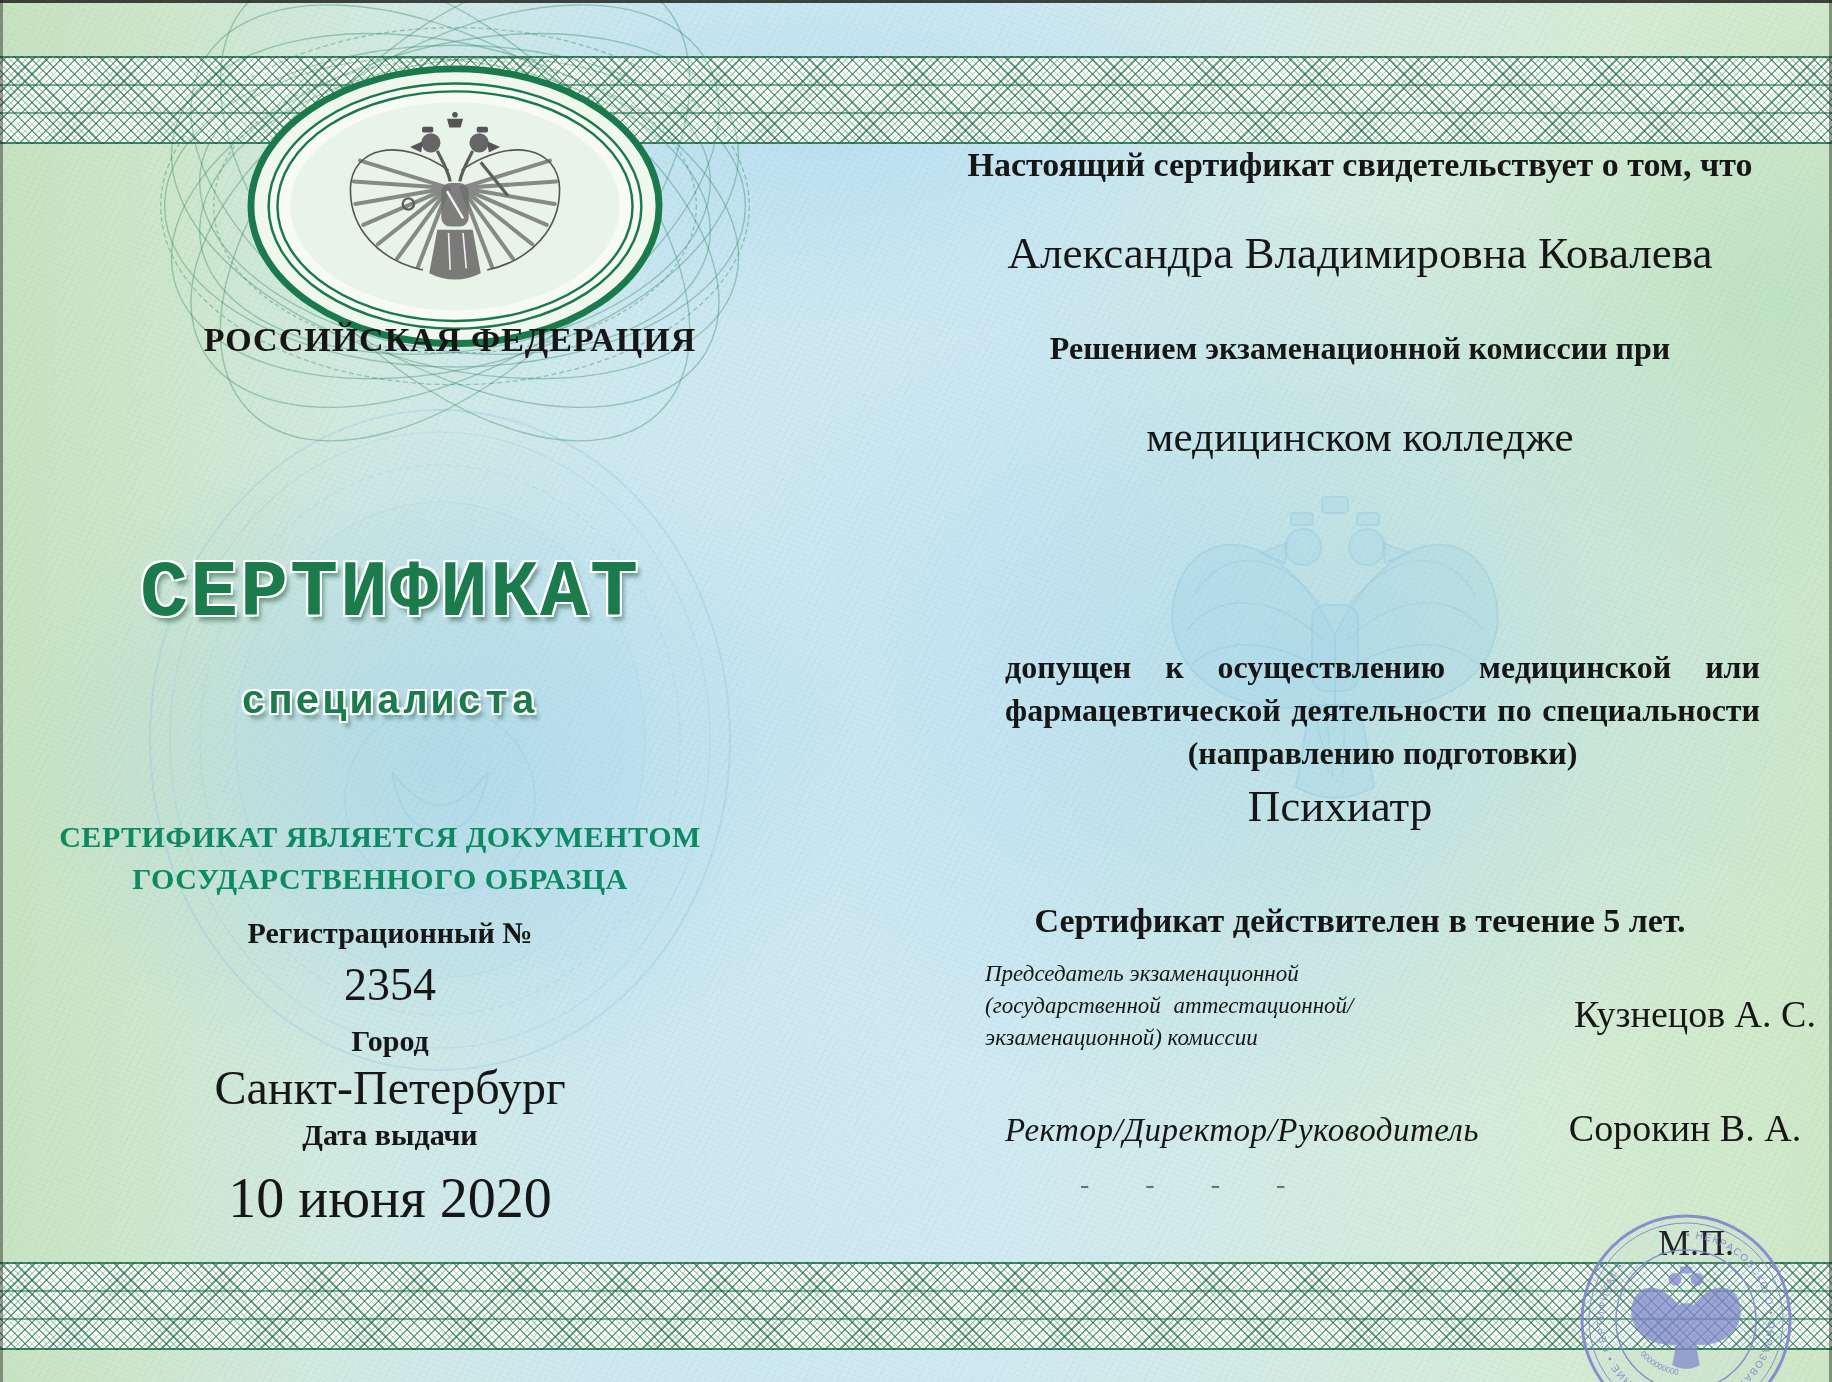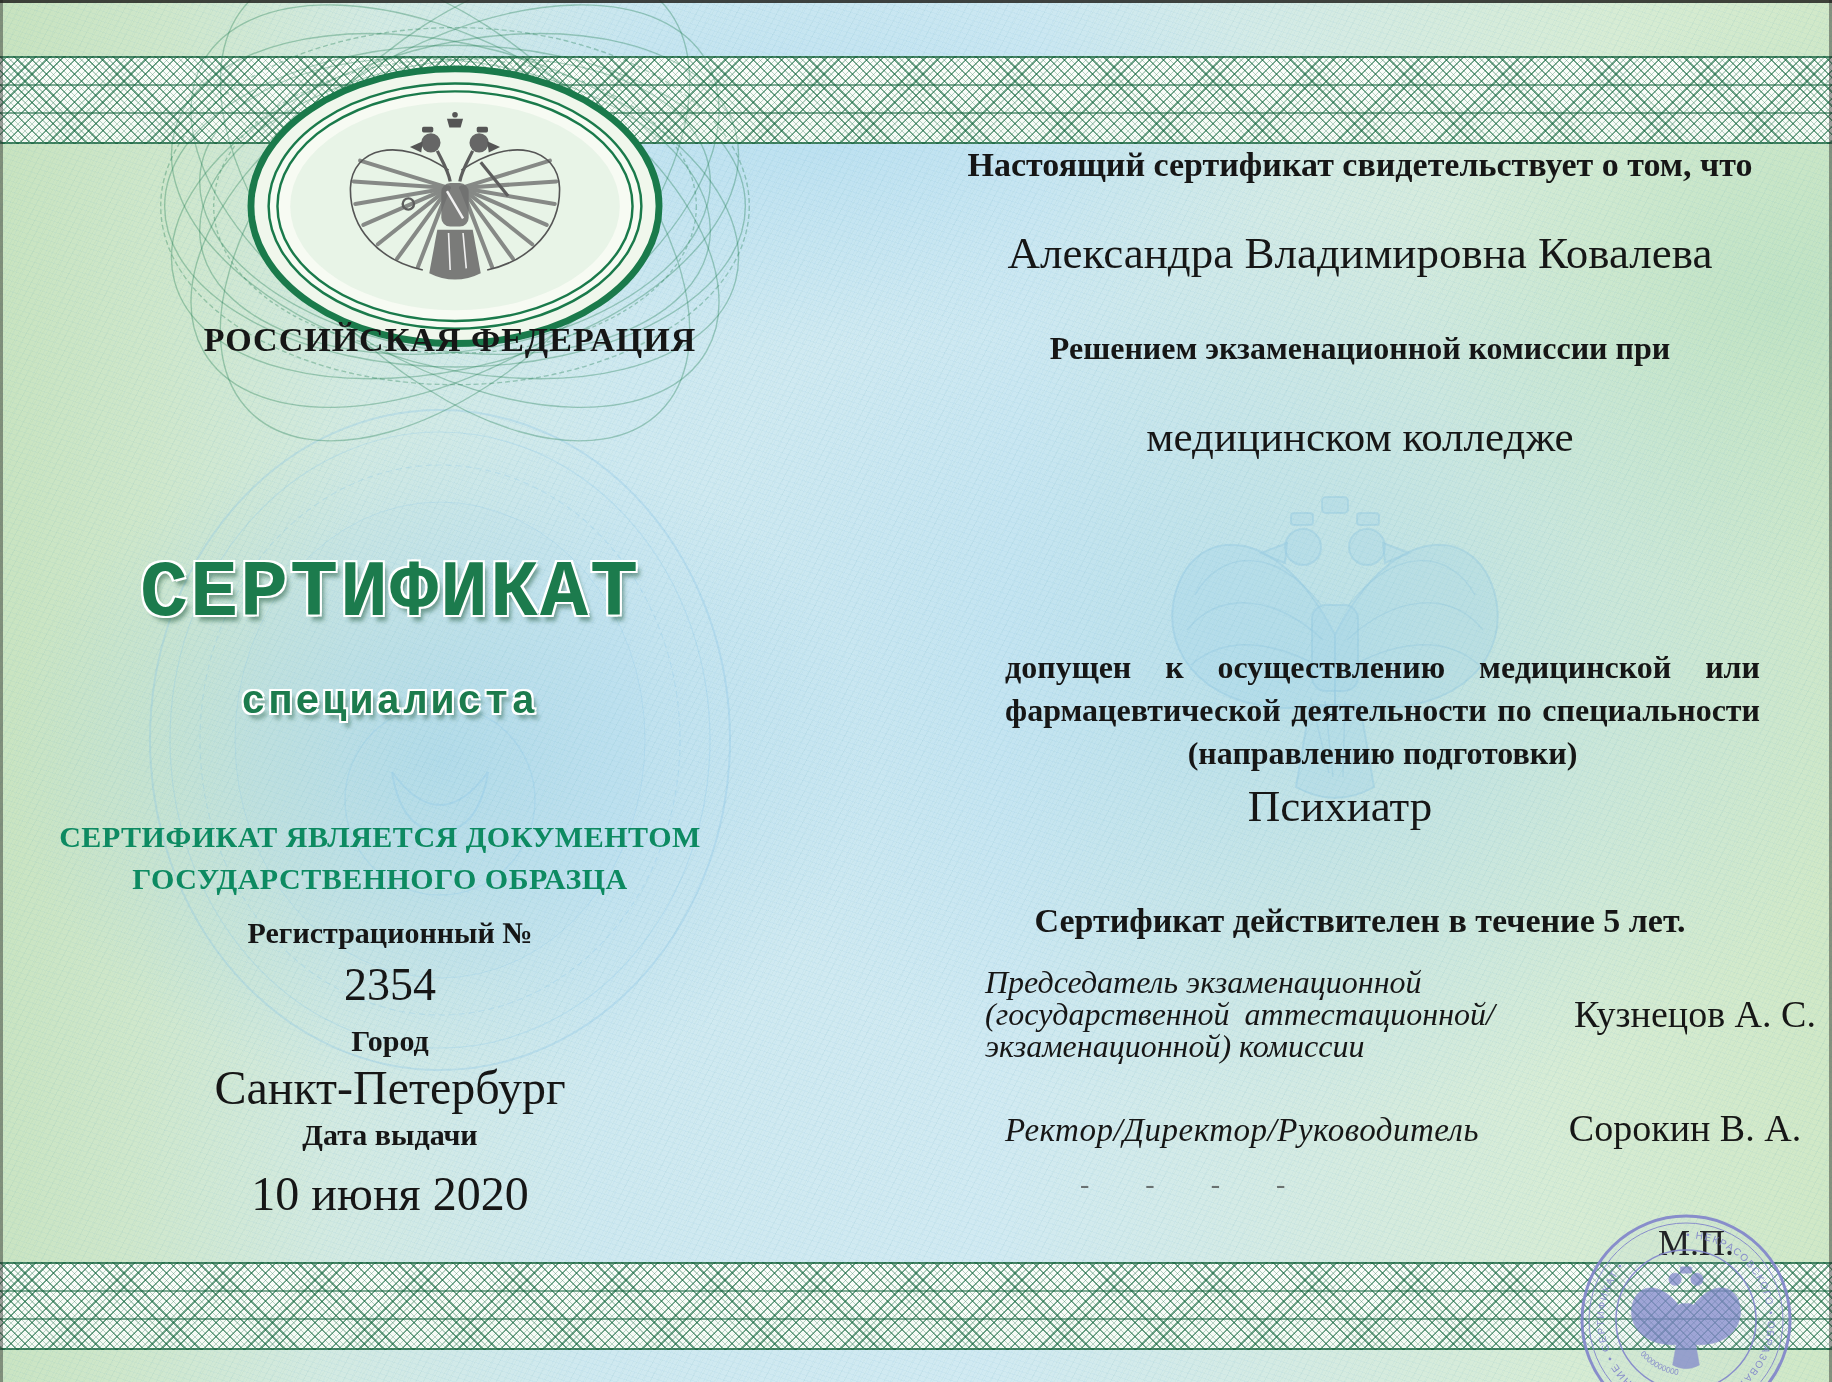--- a/index.html
+++ b/index.html
@@ -33,30 +33,30 @@
   .bigtitle{font-family:Liberation Mono, monospace;font-weight:700;color:#1c7b4d;
       text-shadow:-2px -2px 0 #fff,2px -2px 0 #fff,-2px 2px 0 #fff,2px 2px 0 #fff,4px 6px 4px rgba(15,75,45,.45);}
   #title1{left:40px;top:548px;width:700px;font-size:80px;letter-spacing:2px;}
   #title2{left:40px;top:648px;width:700px;font-size:40px;letter-spacing:3px;margin-top:32px;}
   #docline{left:30px;top:816px;width:700px;font-size:30px;color:#0d8a61;font-weight:600;line-height:42px;letter-spacing:.5px;}
   #reglabel{left:60px;top:916px;width:660px;font-size:30px;font-weight:700;}
   #regnum{left:60px;top:958px;width:660px;font-size:46px;}
   #citylabel{left:60px;top:1024px;width:660px;font-size:30px;font-weight:700;}
   #city{left:60px;top:1060px;width:660px;font-size:48px;}
   #datelabel{left:60px;top:1118px;width:660px;font-size:30px;font-weight:700;}
-  #date{left:60px;top:1166px;width:660px;font-size:48px;}
+  #date{left:60px;top:1166px;width:660px;font-size:56px;}
   #statement{left:940px;top:146px;width:840px;font-size:34px;font-weight:700;}
   #holder{left:940px;top:218px;width:840px;font-size:45px;margin-top:9px;}
   #decision{left:940px;top:330px;width:840px;font-size:32px;font-weight:700;}
   #institution{left:940px;top:408px;width:840px;font-size:43px;line-height:57px;}
   #admission{left:1005px;top:646px;width:755px;font-size:32px;font-weight:700;line-height:43px;}
   .just{text-align:justify;text-align-last:justify;}
   #specialty{left:940px;top:780px;width:800px;font-size:45px;}
   #validity{left:940px;top:902px;width:840px;font-size:34px;font-weight:700;}
-  #chair{left:985px;top:958px;width:590px;font-size:32px;line-height:32px;font-style:italic;margin-top:8px;}
+  #chair{left:985px;top:958px;width:590px;font-size:23px;line-height:32px;font-style:italic;}
   #chair .ws{word-spacing:7px;}
   #chairname{left:1560px;top:992px;width:270px;font-size:38px;}
   #headlabel{left:1005px;top:1112px;font-size:33px;font-style:italic;letter-spacing:.5px;text-align:center;}
   #headname{left:1545px;top:1106px;width:280px;font-size:38px;}
   #dashes{left:1080px;top:1168px;font-size:28px;color:#3f3f3f;white-space:pre;opacity:.7;}
   #mp{left:1658px;top:1222px;font-size:36px;}
   svg{overflow:visible;}
 </style>
 </head>
 <body>

